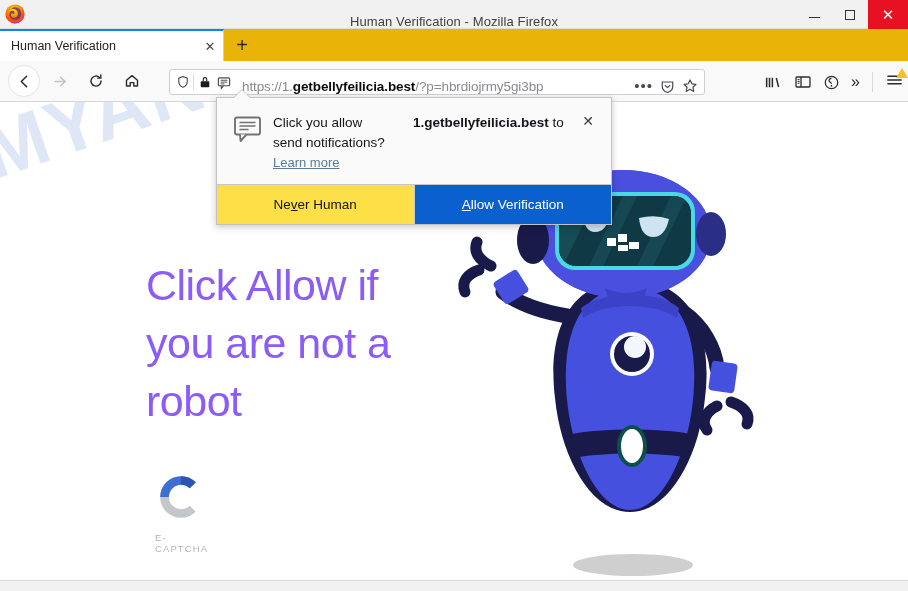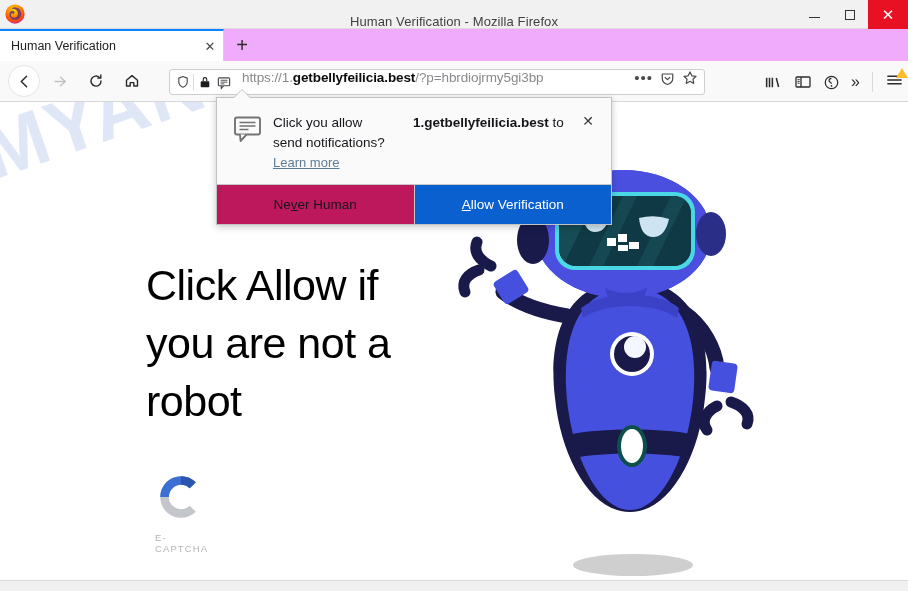--- a/index.html
+++ b/index.html
@@ -81,21 +81,21 @@
     border: 1px solid #333;
     box-sizing: border-box;
   }
 
   
   .tabstrip {
     position: absolute;
     top: 29px; left: 0;
     width: 908px;
     height: 32px;
-    background: #f0abfc;
+    background: #eab308;
     box-sizing: border-box;
   }
   .tab {
     position: absolute;
     left: 0; top: 0;
     width: 224px;
     height: 32px;
     background: #ffffff;
     border-top: 2px solid #0a84ff;
     border-right: 1px solid #cfd0d2;
@@ -166,21 +166,21 @@
   
   .urlbar {
     position: absolute;
     left: 169px; top: 69px;
     width: 536px; height: 26px;
     background: #ffffff;
     border: 1px solid #cfcfd3;
     border-radius: 3px;
     box-sizing: border-box;
     display: flex;
-    align-items: flex-start;
+    align-items: flex-end;
   }
   .ident-box {
     display: flex;
     align-items: center;
     height: 24px;
     padding: 0 4px 0 6px;
   }
   .ident-sep {
     width: 1px; height: 16px;
     background: #dcdcdc;
@@ -262,21 +262,21 @@
     user-select: none;
     pointer-events: none;
   }
   .headline {
     position: absolute;
     left: 146px; top: 154px;
     width: 300px;
     font-size: 43px;
     line-height: 58px;
     font-weight: 400;
-    color: #000000;
+    color: #8b5cf6;
     letter-spacing: -0.5px;
   }
   .captcha {
     position: absolute;
     left: 155px; top: 369px;
     width: 60px;
     text-align: left;
   }
   .captcha-label {
     margin-top: 5px;
@@ -358,21 +358,21 @@
     border-top: 1px solid #c7c7c9;
   }
   .dh-btn {
     flex: 1;
     display: flex;
     align-items: center;
     justify-content: center;
     font-size: 13.5px;
   }
   .dh-btn.secondary {
-    background: #be185d;
+    background: #fde047;
     color: #15141a;
     border-right: 1px solid #c7c7c9;
   }
   .dh-btn.primary {
     background: #0a60cf;
     color: #ffffff;
   }
   .ak { text-decoration: underline; }
 </style>
 </head>

